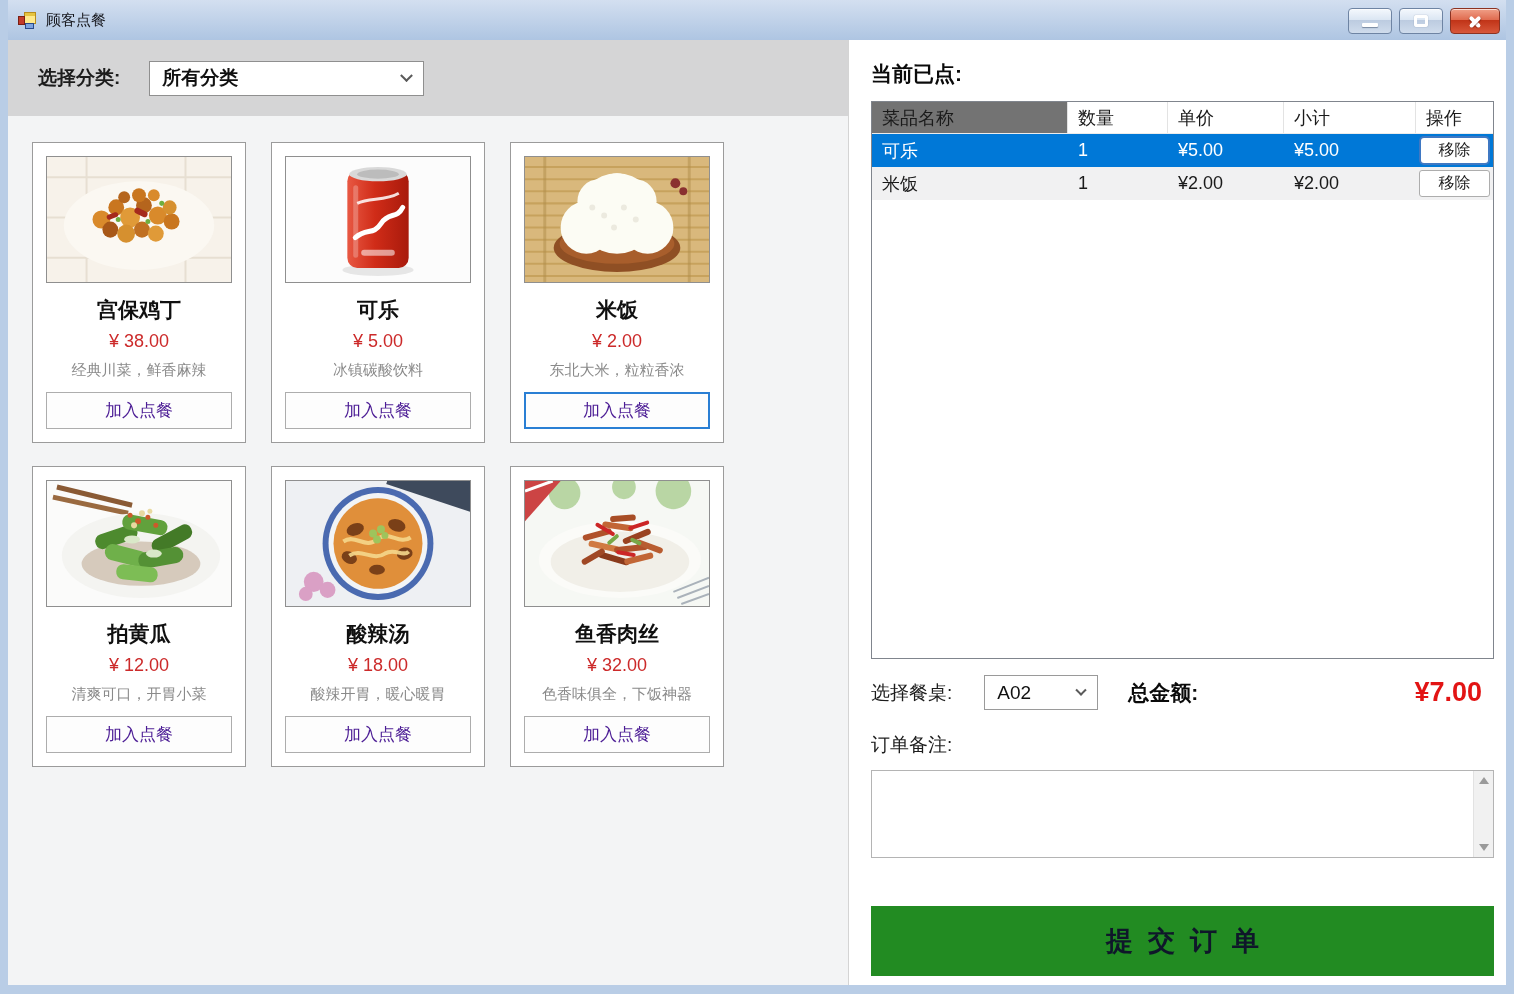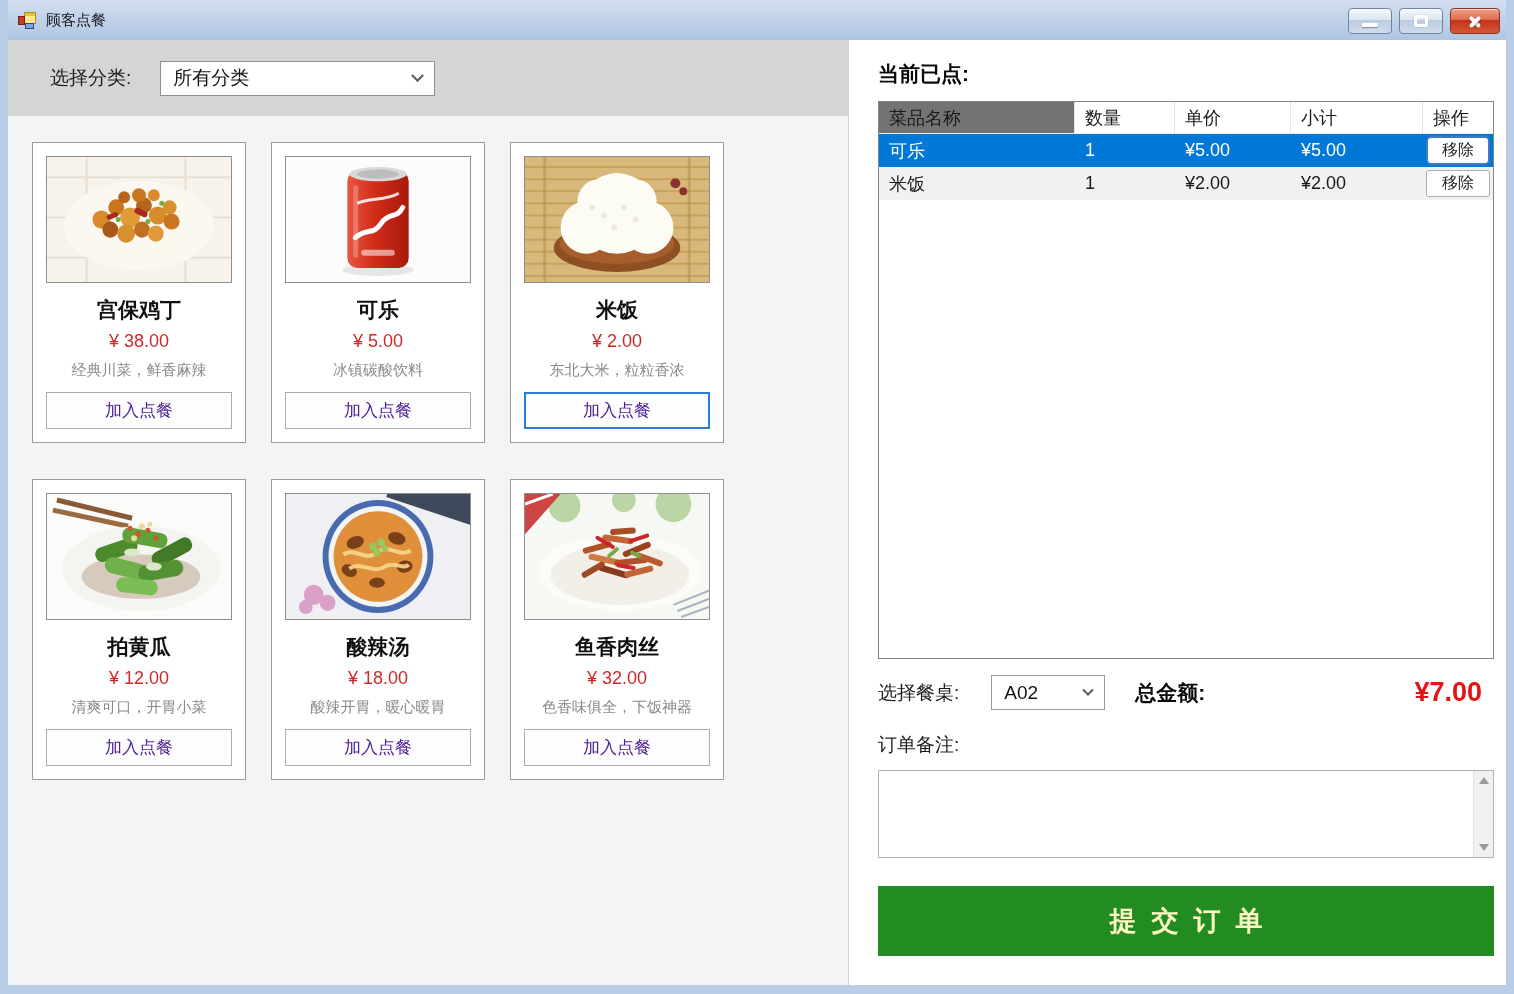--- a/index.html
+++ b/index.html
@@ -29,43 +29,43 @@
   .glyph-close { position:relative; width:16px; height:13px; }
   .glyph-close::before, .glyph-close::after { content:""; position:absolute; left:1px; top:5px; width:14px; height:3.6px;
     background:#fff; border-radius:2px; box-shadow:0 1px 1px rgba(100,20,5,.5); }
   .glyph-close::before { transform:rotate(45deg); }
   .glyph-close::after  { transform:rotate(-45deg); }
 
   
   .client { flex:1; display:flex; min-height:0; }
   .left { flex:1; display:flex; flex-direction:column; background:#f3f4f5; min-width:0; }
 
-  .category-bar { height:76px; flex:0 0 auto; background:#d5d5d6; display:flex; align-items:center; padding-left:42px; }
+  .category-bar { height:76px; flex:0 0 auto; background:#d5d5d6; display:flex; align-items:center; padding-left:30px;font-weight:bold; }
   .cat-label { font-size:19px; color:#1c1c1c; }
   .combo { background:#fff; border:1px solid #8f8f8f; height:35px; display:flex; align-items:center;
     justify-content:space-between; padding:0 12px; font-size:19px; color:#111; cursor:pointer; }
   .combo-category { width:275px; margin-left:29px; }
   .chev { width:9px; height:9px; border-right:2px solid #5a5a5a; border-bottom:2px solid #5a5a5a;
     transform:rotate(45deg) translate(-2px,-2px); flex:0 0 auto; }
 
   .menu-grid { padding:26px 0 0 24px; display:grid; grid-template-columns:repeat(3,214px);
-    gap:36px 25px; align-content:start; overflow:hidden; }
+    gap:23px 25px; align-content:start; overflow:hidden; }
   .card { background:#fff; border:1px solid #9b9b9b; padding:13px 13px 13px; text-align:center; }
   .photo { height:127px; border:1px solid #8f8f8f; background:#fff; overflow:hidden; }
   .photo svg { display:block; width:100%; height:100%; }
   .dish-name { margin-top:13px; font-size:21px; font-weight:bold; color:#101010; }
   .dish-price { margin-top:7px; font-size:18px; color:#cc2a2a; }
   .dish-desc { margin-top:9px; font-size:15px; color:#8a8a8a; white-space:nowrap; }
   .add-btn { margin-top:12px; width:100%; height:37px; background:#fdfdfd; border:1px solid #adadad;
     font-size:17px; color:#4c1d95; font-family:inherit; cursor:pointer; }
   .add-btn.focused { border:2px solid #2a7fd4; }
 
   
   .right { width:658px; flex:0 0 auto; background:#fff; border-left:1px solid #d4d4d4;
-    padding:20px 12px 0 29px; display:flex; flex-direction:column; }
+    padding:20px 12px 0 22px; display:flex; flex-direction:column; }
   .panel-heading { font-size:21px; font-weight:bold; color:#0a0a0a; }
 
   .listview { margin-top:13px; border:1px solid #80858d; height:558px; display:flex; flex-direction:column;
     background:#fff; font-size:18px; color:#1a1a1a; overflow:hidden; }
   .lv-header { display:grid; grid-template-columns:196px 100px 116px 132px 1fr; height:32px; flex:0 0 auto;
     border-bottom:1px solid #ececec; }
   .lv-hcell { display:flex; align-items:center; padding-left:10px; border-right:1px solid #e3e3e3; }
   .lv-hcell:last-child { border-right:none; }
   .lv-hcell.hl { background:#737373; }
   .lv-row { display:grid; grid-template-columns:196px 100px 116px 132px 1fr; height:33px; align-items:center; flex:0 0 auto; }
@@ -87,21 +87,21 @@
 
   .remarks-label { margin-top:22px; font-size:19px; color:#1c1c1c; }
   .remarks-box { margin-top:12px; height:88px; border:1px solid #b4b4b4; background:#fff; position:relative; flex:0 0 auto; }
   .remarks-box textarea { position:absolute; left:0; top:0; bottom:0; right:20px; width:calc(100% - 20px);
     border:none; outline:none; resize:none; font:inherit; font-size:17px; padding:6px 8px; }
   .vscroll { position:absolute; top:0; right:0; bottom:0; width:20px; background:#f1f1f1; border-left:1px solid #e2e2e2;
     display:flex; flex-direction:column; justify-content:space-between; align-items:center; padding:6px 0; }
   .arr-up { width:0; height:0; border-left:5px solid transparent; border-right:5px solid transparent; border-bottom:7px solid #9a9a9a; }
   .arr-dn { width:0; height:0; border-left:5px solid transparent; border-right:5px solid transparent; border-top:7px solid #9a9a9a; }
 
-  .submit-btn { margin-top:28px; height:70px; flex:0 0 auto; background:#228b22; border:none; color:#fef9c3;
+  .submit-btn { margin-top:48px; height:70px; flex:0 0 auto; background:#228b22; border:none; color:#0f172a;
     font-size:27px; font-weight:bold; letter-spacing:15px; text-indent:15px; font-family:inherit; cursor:pointer; }
 </style>
 </head>
 <body>
 
 <div class="window">
 
   <div class="titlebar">
     <span class="app-icon">
         <i class="w1"></i>

